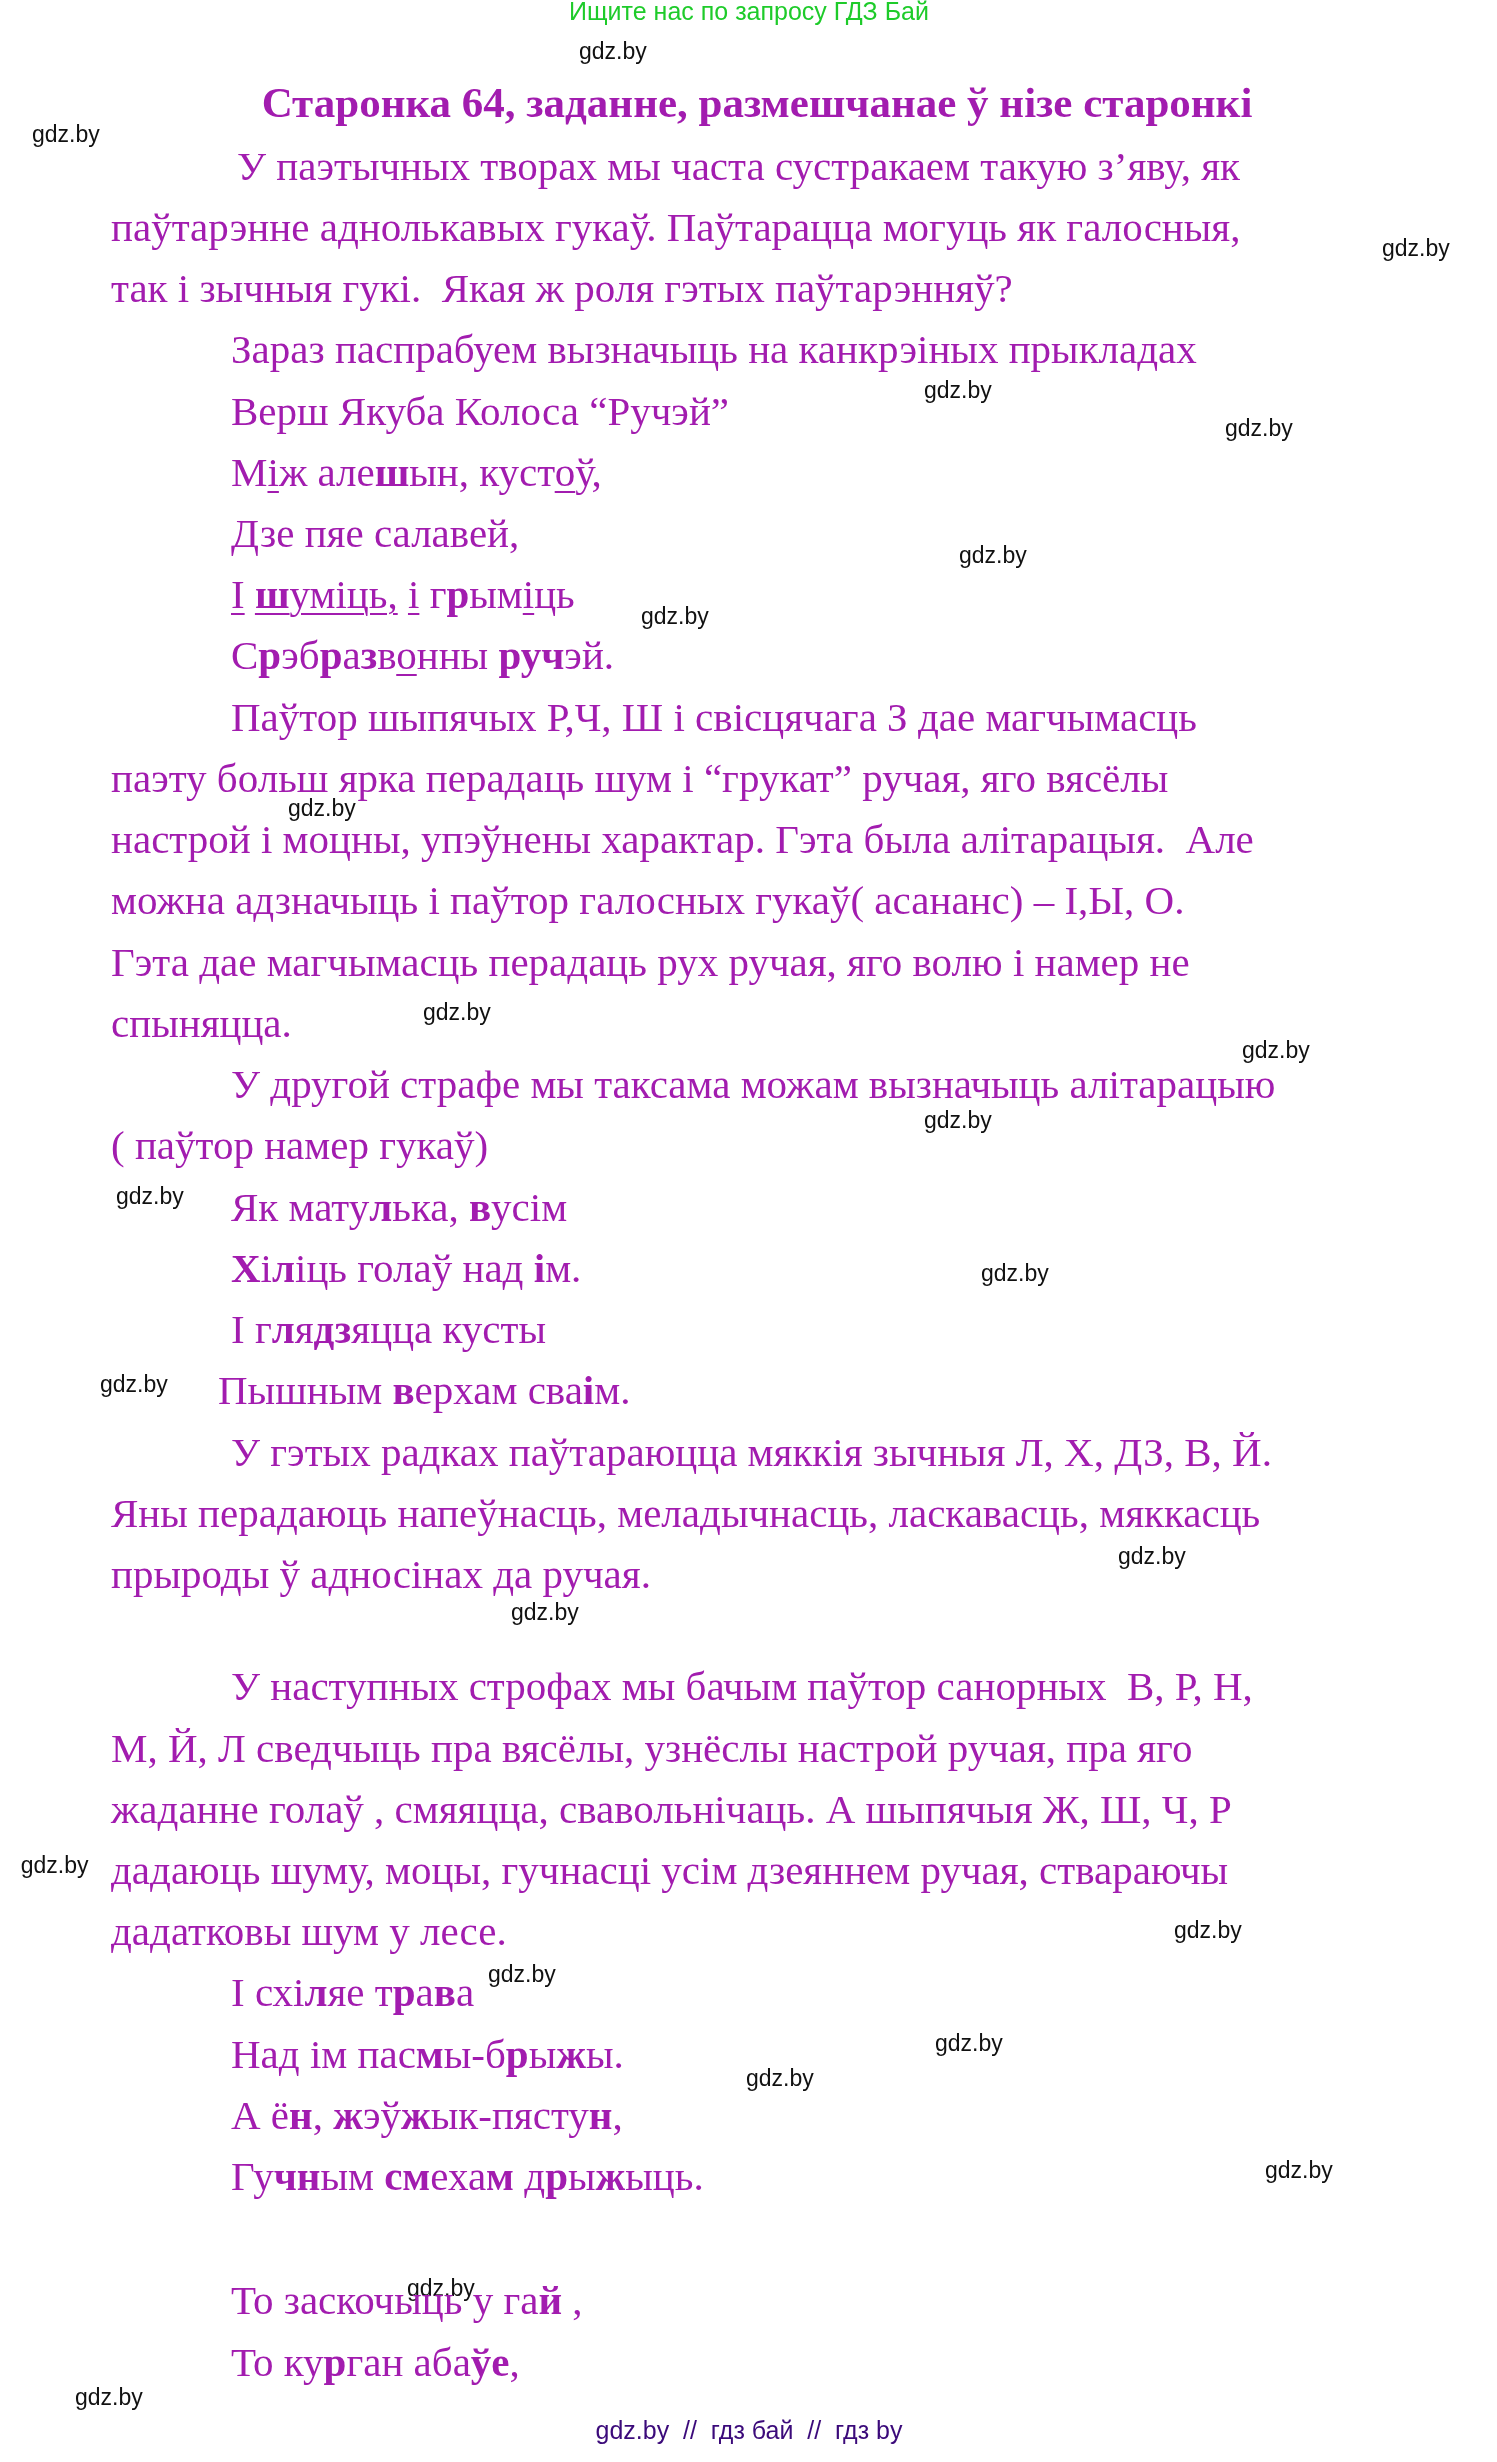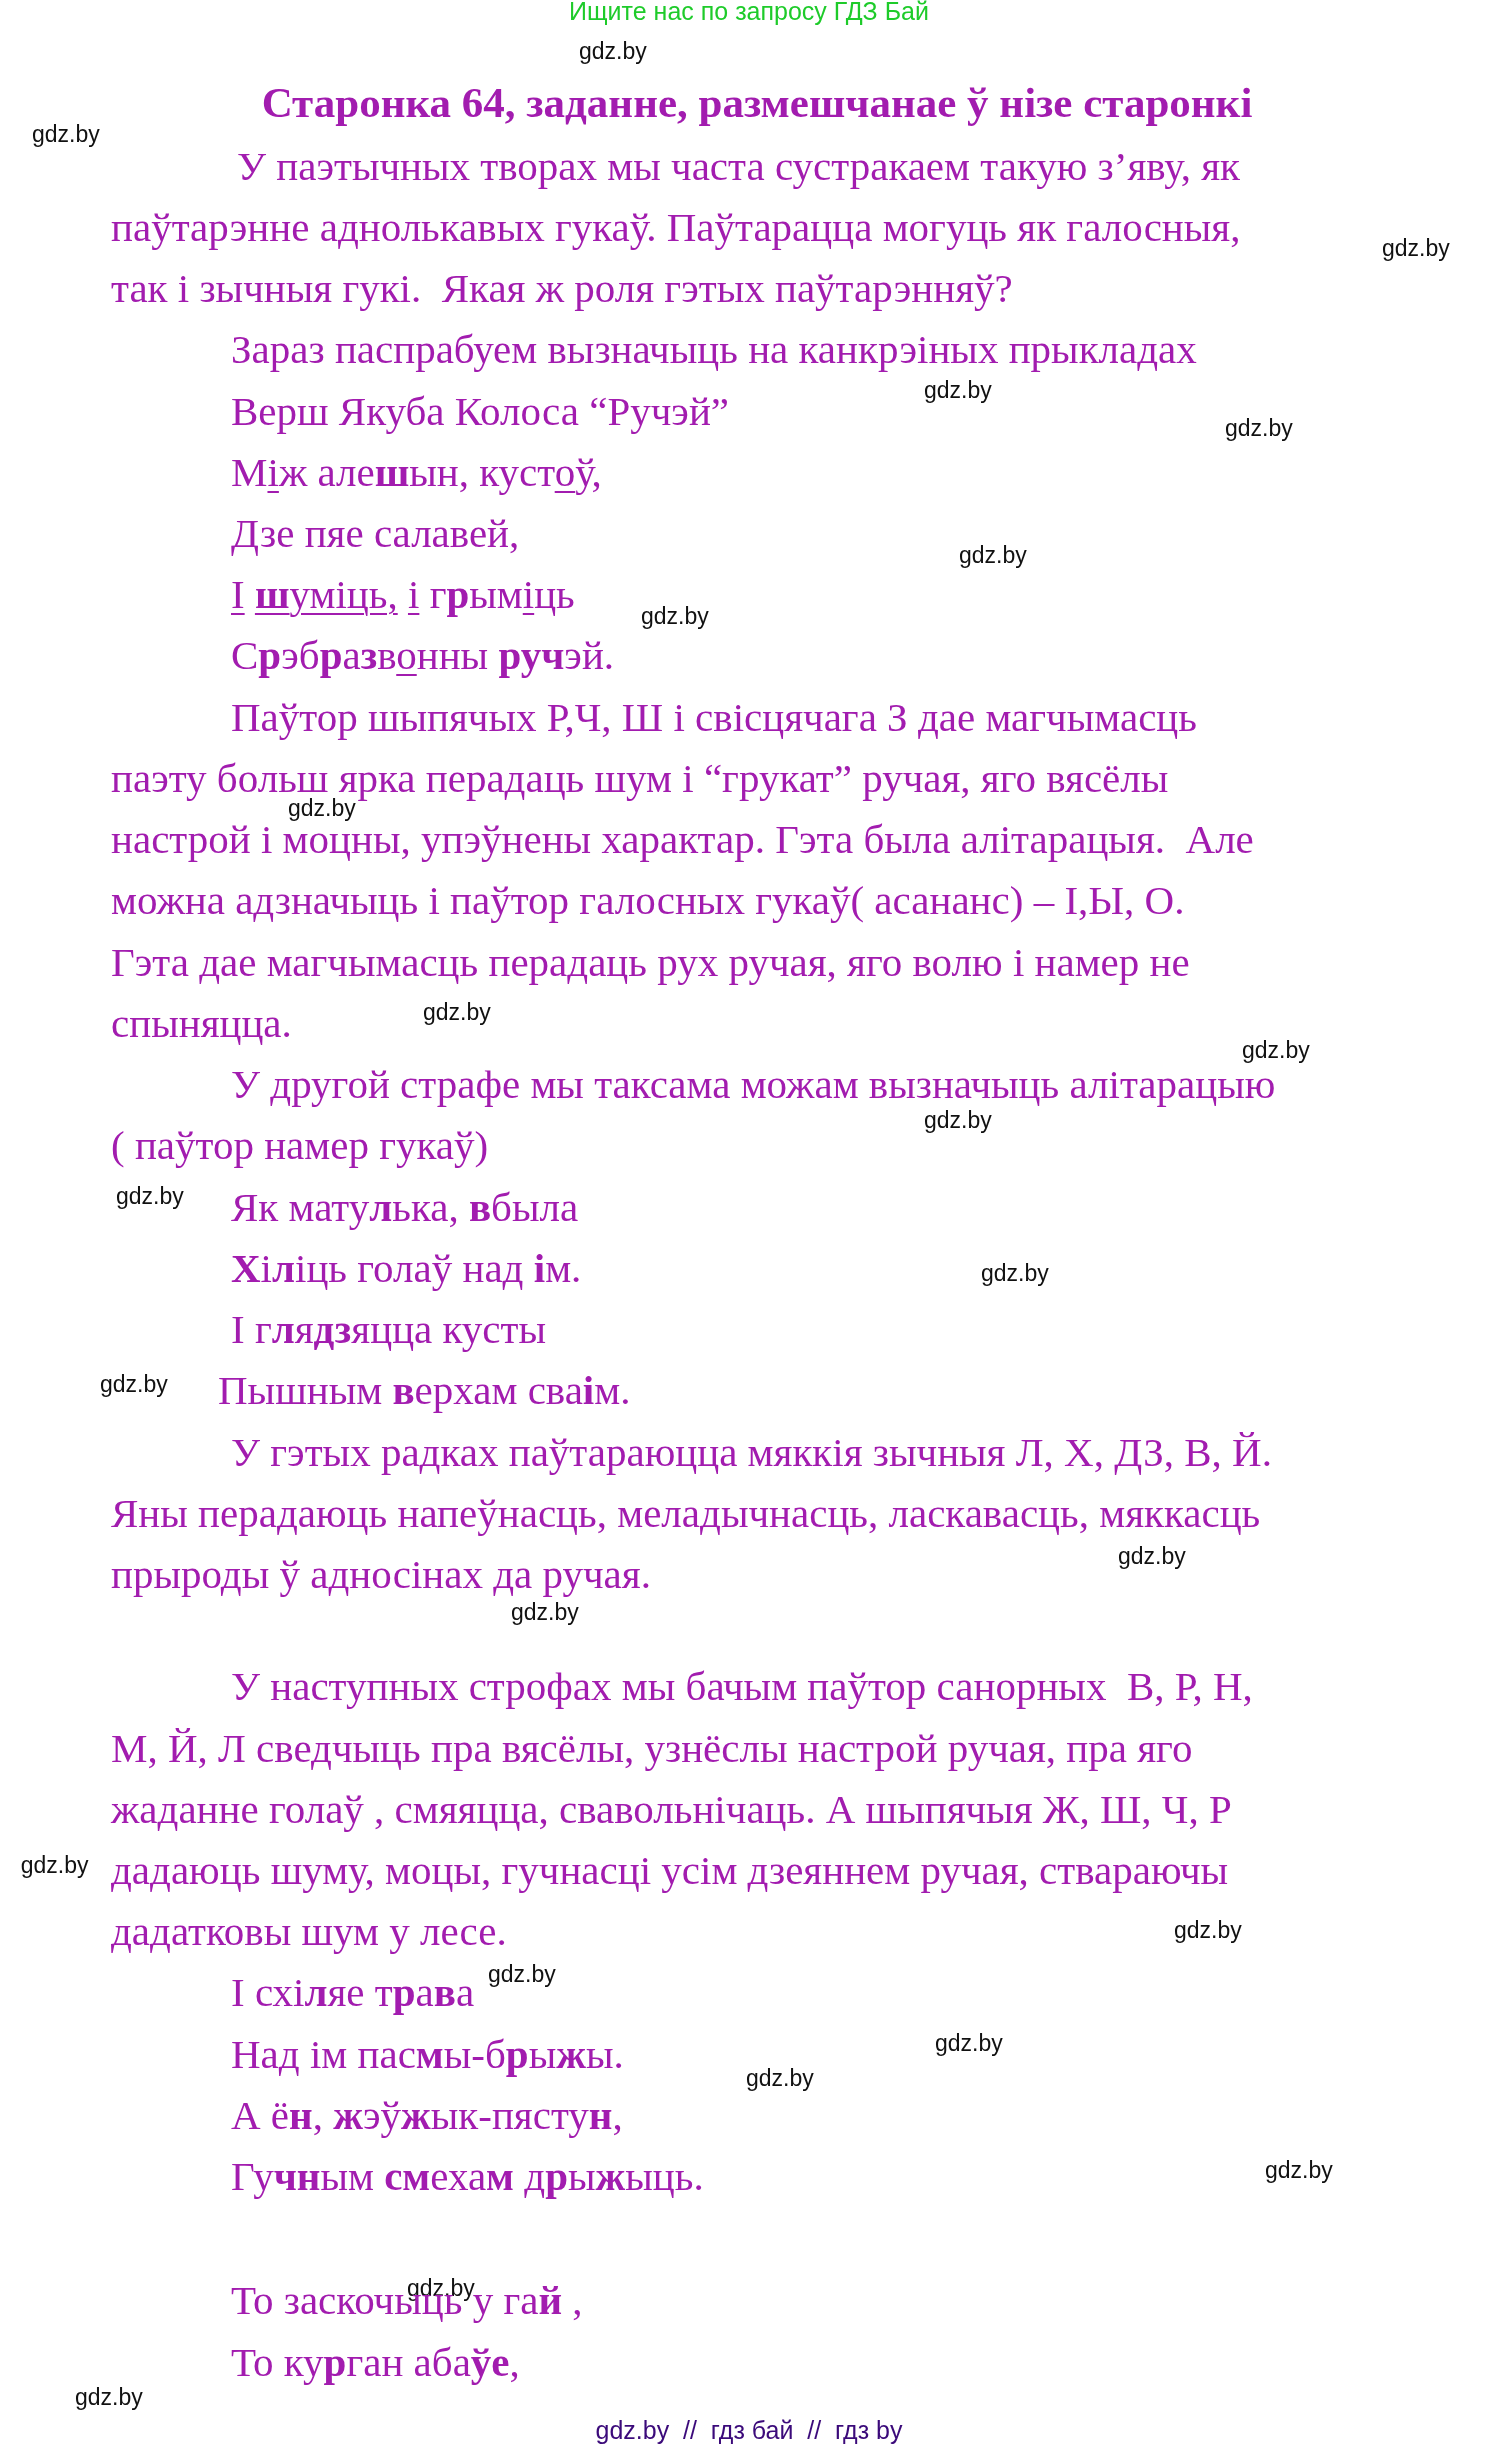--- a/index.html
+++ b/index.html
@@ -61,21 +61,21 @@
 <div class="line serif" style="left:223px;top:693px;">Паўтор шыпячых Р,Ч, Ш і свісцячага З дае магчымасць</div>
 <div class="line serif" style="left:103px;top:754px;">паэту больш ярка перадаць шум і “грукат” ручая, яго вясёлы</div>
 <div class="line serif" style="left:103px;top:815px;">настрой і моцны, упэўнены характар. Гэта была алітарацыя.  Але</div>
 <div class="line serif" style="left:103px;top:876px;">можна адзначыць і паўтор галосных гукаў( асананс) – І,Ы, О.</div>
 <div class="line serif" style="left:103px;top:938px;">Гэта дае магчымасць перадаць рух ручая, яго волю і намер не</div>
 <div class="line serif" style="left:103px;top:999px;">спыняцца.</div>
 
 <div class="line serif" style="left:223px;top:1060px;text-align:center;">У другой страфе мы таксама можам вызначыць алітарацыю</div>
 <div class="line serif" style="left:103px;top:1121px;">( паўтор намер гукаў)</div>
 
-<div class="line serif poem-line" style="left:223px;top:1183px;"><span>Як мату</span><span class="b">л</span><span>ька, </span><span class="b">в</span><span>была</span></div>
+<div class="line serif poem-line" style="left:223px;top:1183px;"><span>Як мату</span><span class="b">л</span><span>ька, </span><span class="b">в</span><span>усім</span></div>
 <div class="line serif poem-line" style="left:223px;top:1244px;"><span class="b">Х</span><span>і</span><span class="b">л</span><span>іць голаў над </span><span class="b">і</span><span>м.</span></div>
 <div class="line serif poem-line" style="left:223px;top:1305px;"><span>І г</span><span class="b">л</span><span>я</span><span class="b">дз</span><span>яцца кусты</span></div>
 <div class="line serif poem-line" style="left:210px;top:1366px;"><span>Пышным </span><span class="b">в</span><span>ерхам сва</span><span class="b">і</span><span>м.</span></div>
 
 <div class="line serif" style="left:223px;top:1428px;">У гэтых радках паўтараюцца мяккія зычныя Л, Х, ДЗ, В, Й.</div>
 <div class="line serif" style="left:103px;top:1489px;">Яны перадаюць напеўнасць, меладычнасць, ласкавасць, мяккасць</div>
 <div class="line serif" style="left:103px;top:1550px;">прыроды ў адносінах да ручая.</div>
 
 <div class="line serif" style="left:223px;top:1662px;">У наступных строфах мы бачым паўтор санорных  В, Р, Н,</div>
 <div class="line serif" style="left:103px;top:1724px;">М, Й, Л сведчыць пра вясёлы, узнёслы настрой ручая, пра яго</div>

